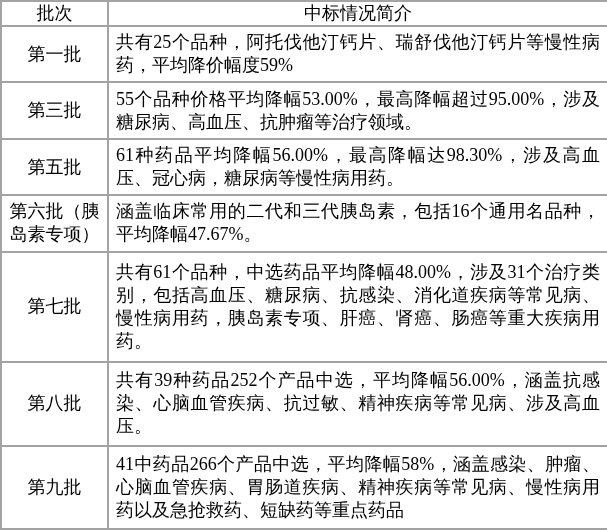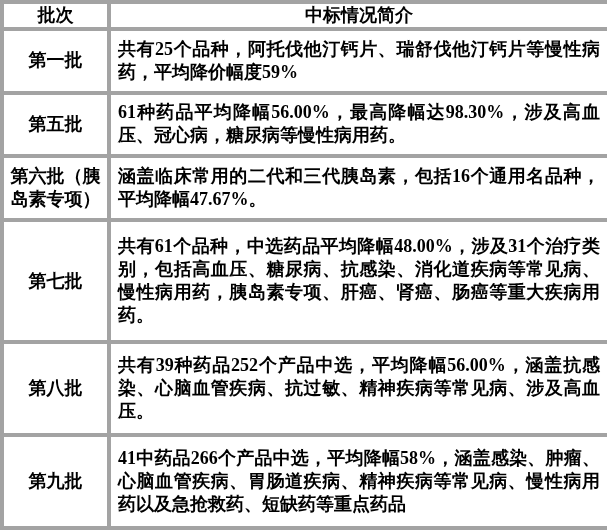--- a/index.html
+++ b/index.html
@@ -19,24 +19,24 @@
     table-layout: fixed;
     font-family: "Liberation Serif", "DejaVu Serif", serif;
     font-size: 18px;
     color: #000000;
     border: 1px solid #000000;
     border-bottom: 2px solid #000000;
   }
   col.c1 { width: 107px; }
   col.c2 { width: 500px; }
   th, td {
-    border: 4px solid #a3a3a3;
+    border: 2px solid #a3a3a3;
     vertical-align: middle;
     line-height: 23px;
-    font-weight: bold;
+    font-weight: normal;
     box-sizing: border-box;
   }
   th.head {
     text-align: center;
     padding: 0 2px;
   }
   td.batch {
     text-align: center;
     padding: 0 6px;
   }
@@ -63,20 +63,24 @@
       <th class="head">批次</th>
       <th class="head">中标情况简介</th>
     </tr>
   </thead>
   <tbody>
     <tr class="h46">
       <td class="batch">第一批</td>
       <td class="sum">共有25个品种，阿托伐他汀钙片、瑞舒伐他汀钙片等慢性病药，平均降价幅度59%</td>
     </tr>
     <tr class="h46">
+      <td class="batch">第三批</td>
+      <td class="sum">55个品种价格平均降幅53.00%，最高降幅超过95.00%，涉及糖尿病、高血压、抗肿瘤等治疗领域。</td>
+    </tr>
+    <tr class="h46">
       <td class="batch">第五批</td>
       <td class="sum">61种药品平均降幅56.00%，最高降幅达98.30%，涉及高血压、冠心病，糖尿病等慢性病用药。</td>
     </tr>
     <tr class="h46">
       <td class="batch">第六批（胰岛素专项）</td>
       <td class="sum">涵盖临床常用的二代和三代胰岛素，包括16个通用名品种，平均降幅47.67%。</td>
     </tr>
     <tr class="h71">
       <td class="batch">第七批</td>
       <td class="sum">共有61个品种，中选药品平均降幅48.00%，涉及31个治疗类别，包括高血压、糖尿病、抗感染、消化道疾病等常见病、慢性病用药，胰岛素专项、肝癌、肾癌、肠癌等重大疾病用药。</td>

